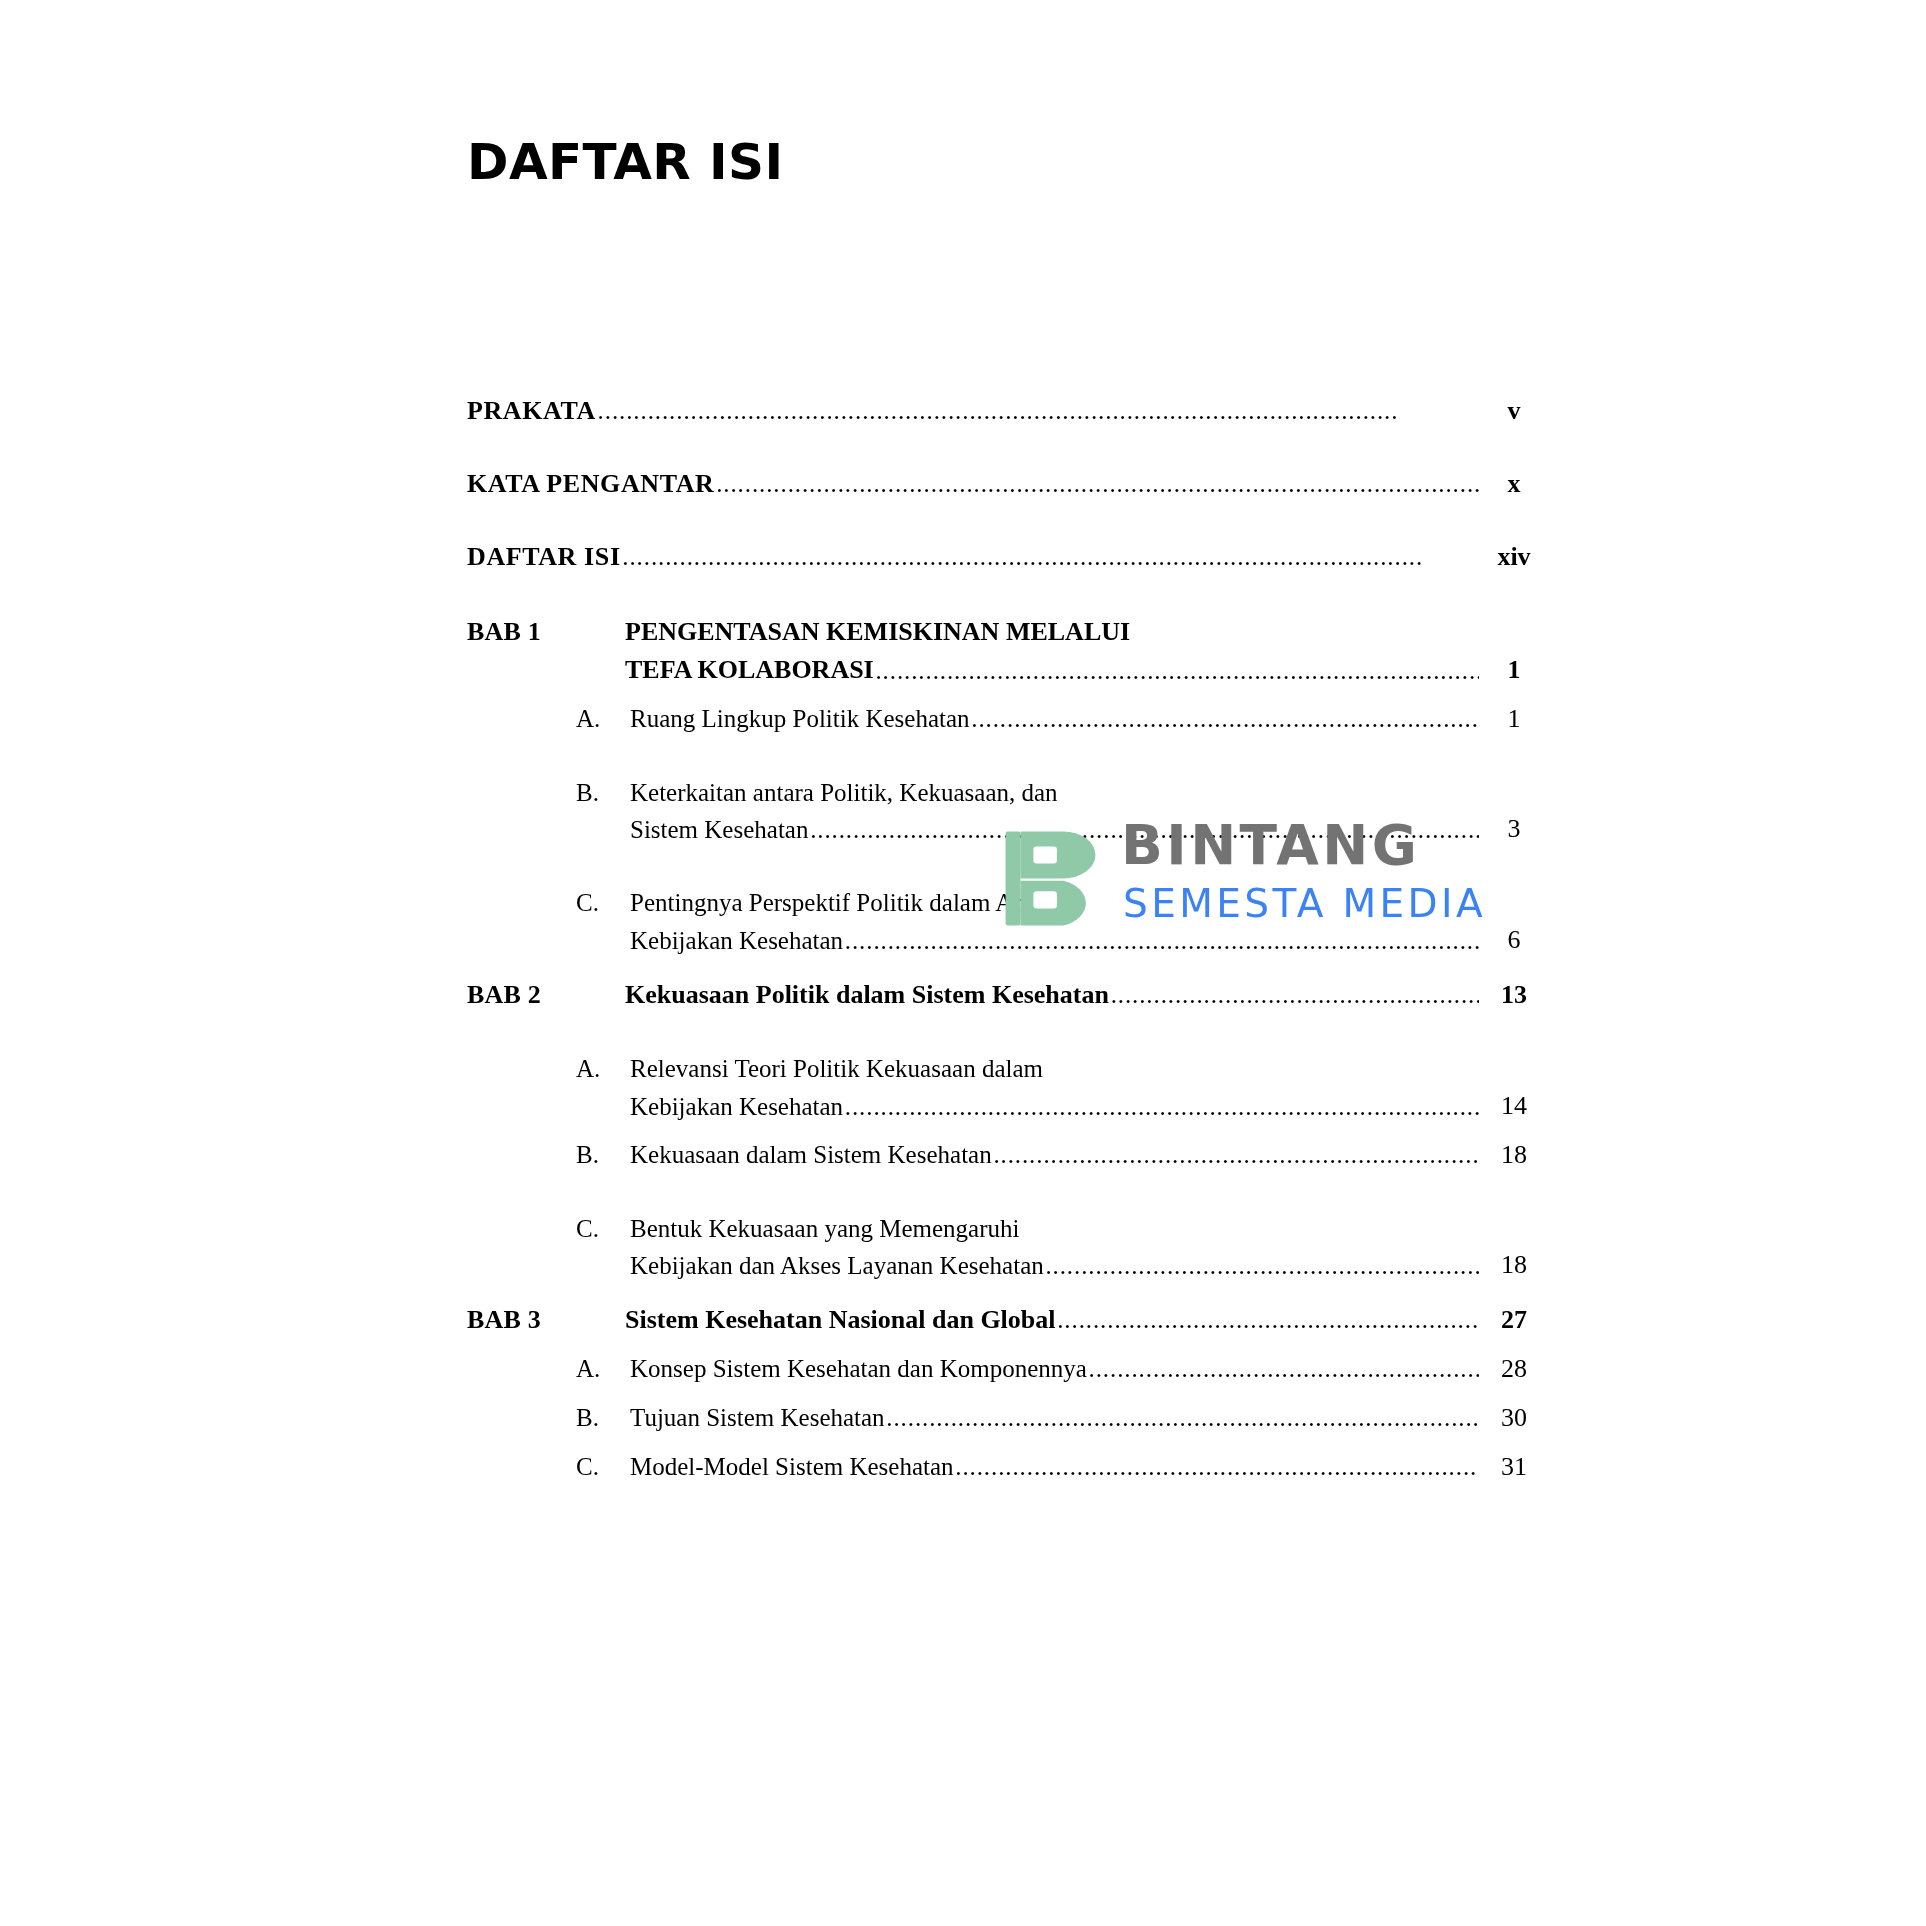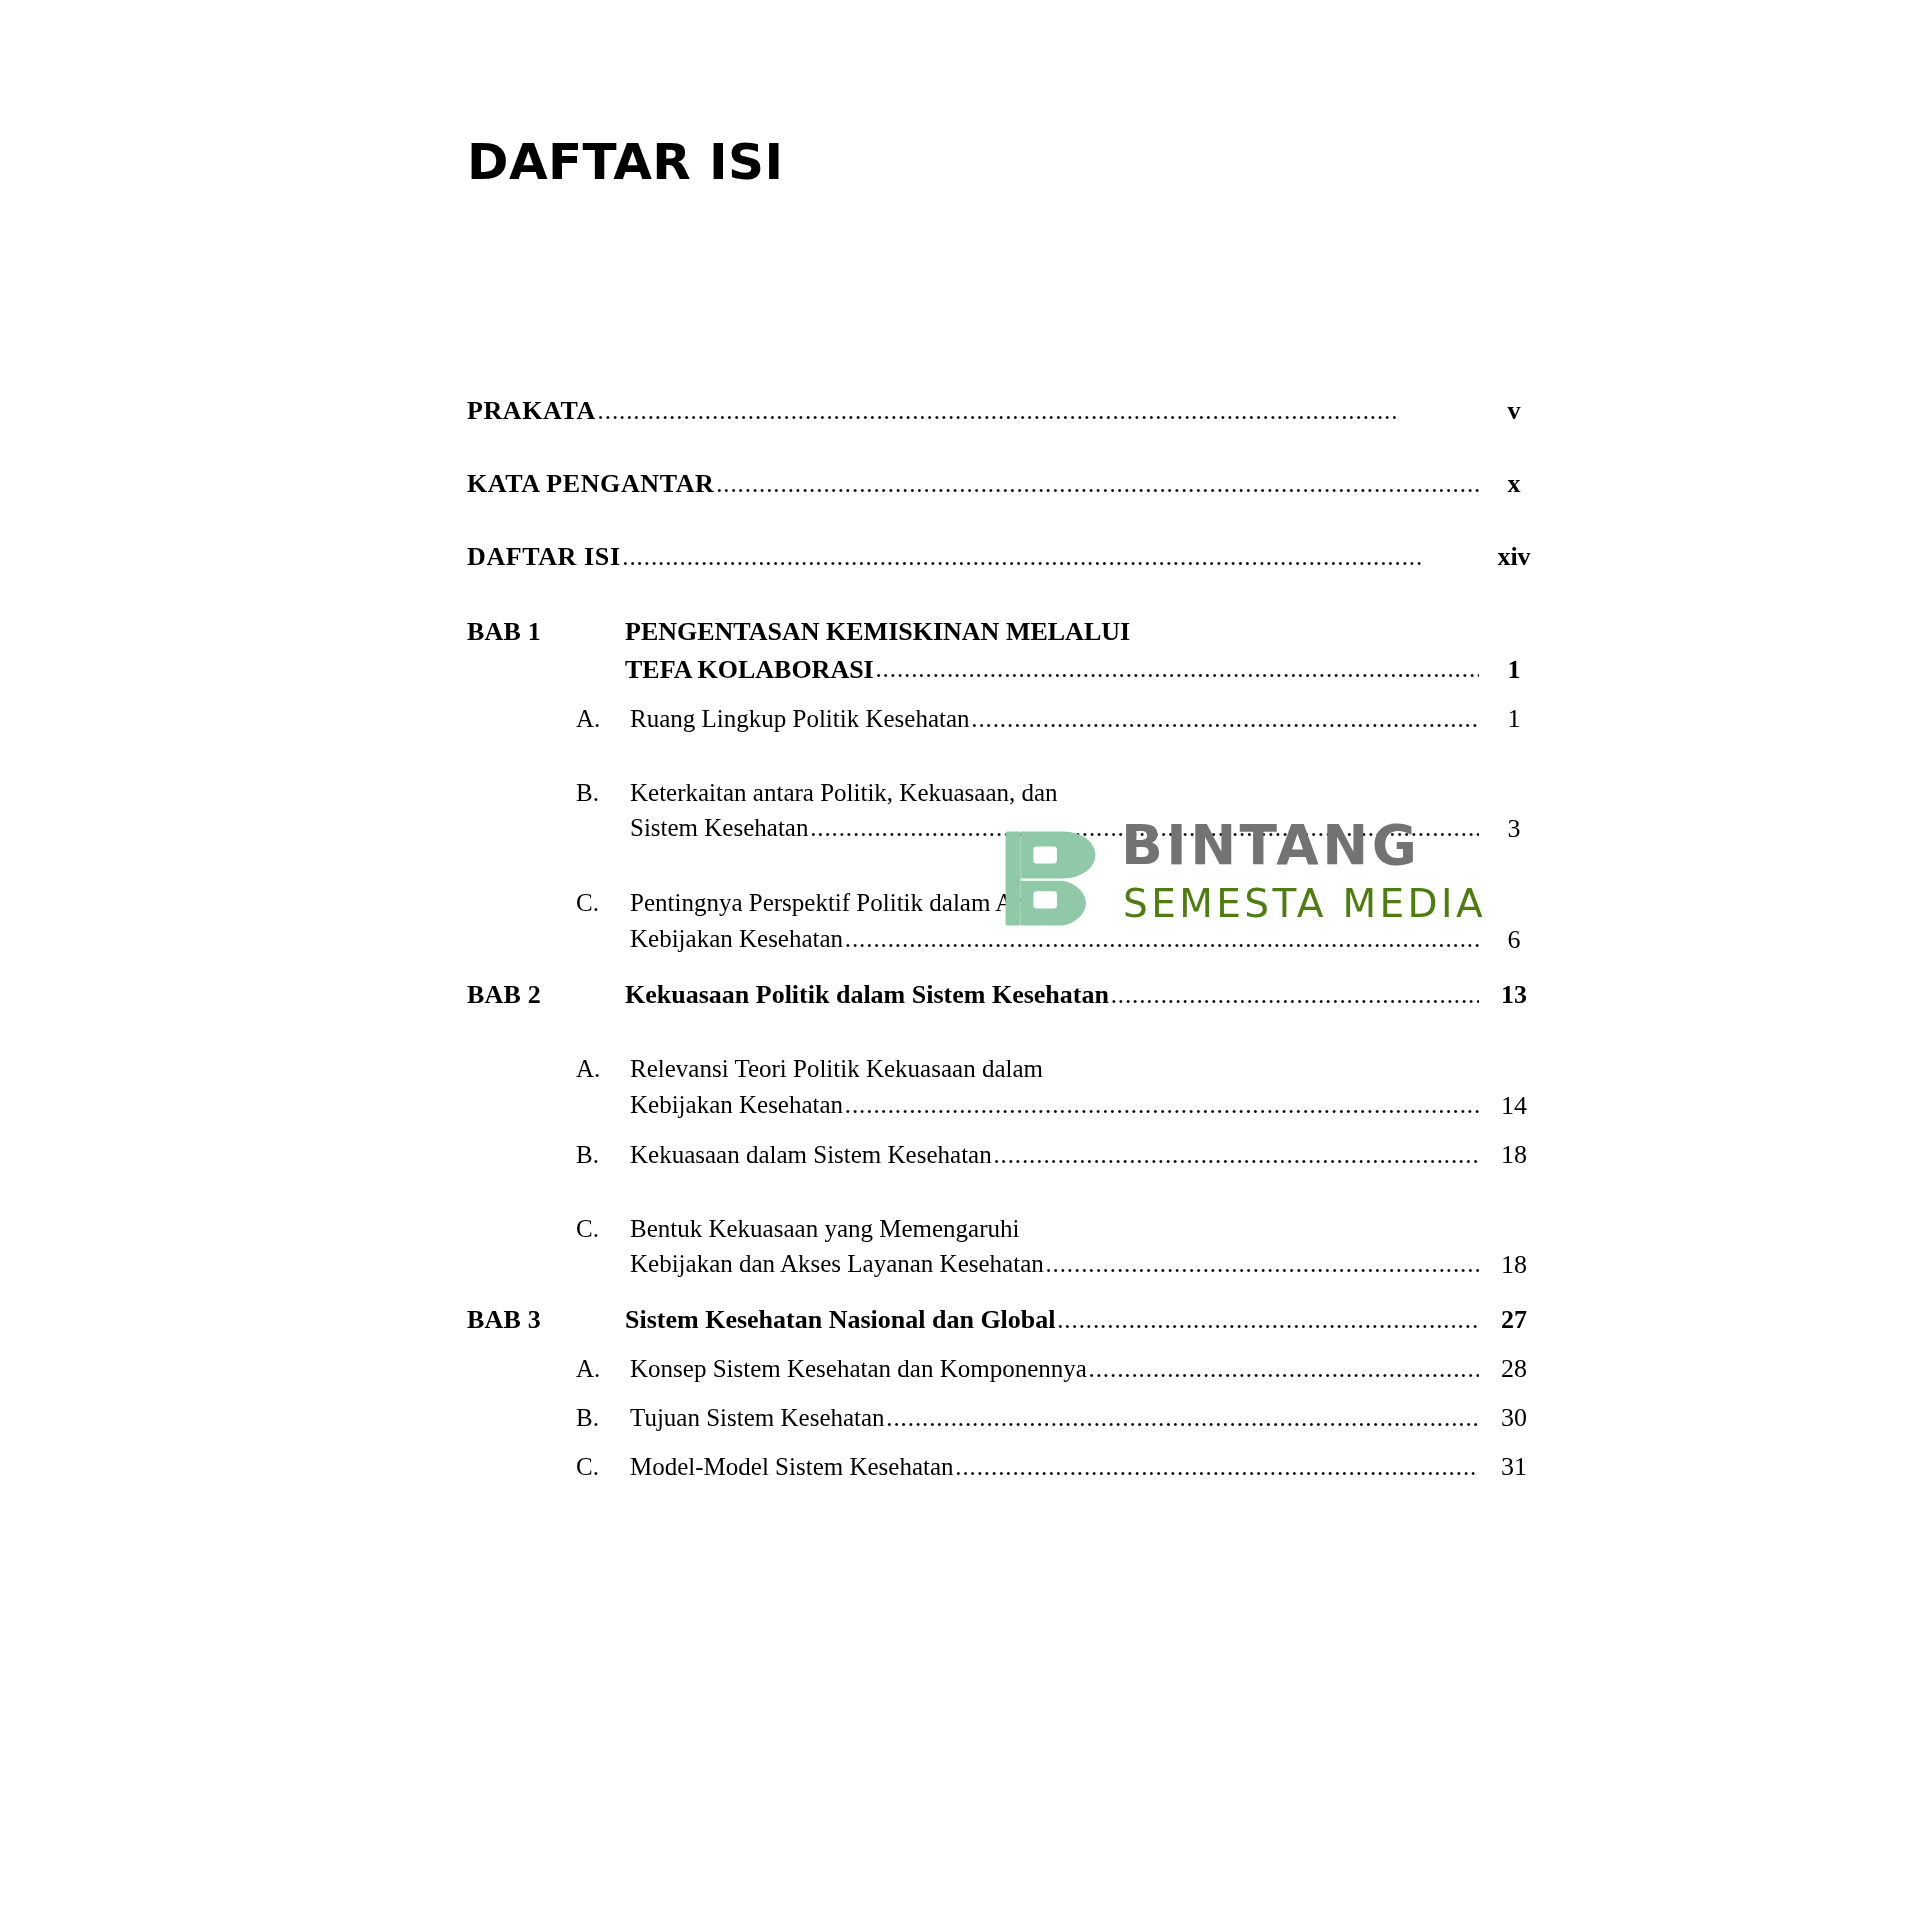--- a/index.html
+++ b/index.html
@@ -111,21 +111,21 @@
     text-align: center;
     font-size: 26px;
     white-space: nowrap;
   }
   .page-num.bold { font-weight: bold; }
 
   
   .cont-row {
     position: relative;
     display: flex;
-    align-items: flex-start;
+    align-items: flex-end;
     width: 1079px;
     margin-bottom: 19px;
   }
   .indent-chapter { flex: 0 0 158px; }
   .indent-sub { flex: 0 0 163px; }
 
   .tight { margin-bottom: 7.7px; margin-top: 45px; }
   .grp-gap { margin-bottom: 25px; }
 
   
@@ -155,21 +155,21 @@
     color: #737373;
     white-space: nowrap;
   }
   .wm-sub {
     position: absolute;
     left: 126px;
     top: 68px;
     font-family: "DejaVu Sans", sans-serif;
     font-size: 39px;
     letter-spacing: 3.4px;
-    color: #4d7c0f;
+    color: #3b82f6;
     white-space: nowrap;
   }
 </style>
 </head>
 <body>
 
 <div class="page">
 
   <div class="doc-title">DAFTAR ISI</div>
 

